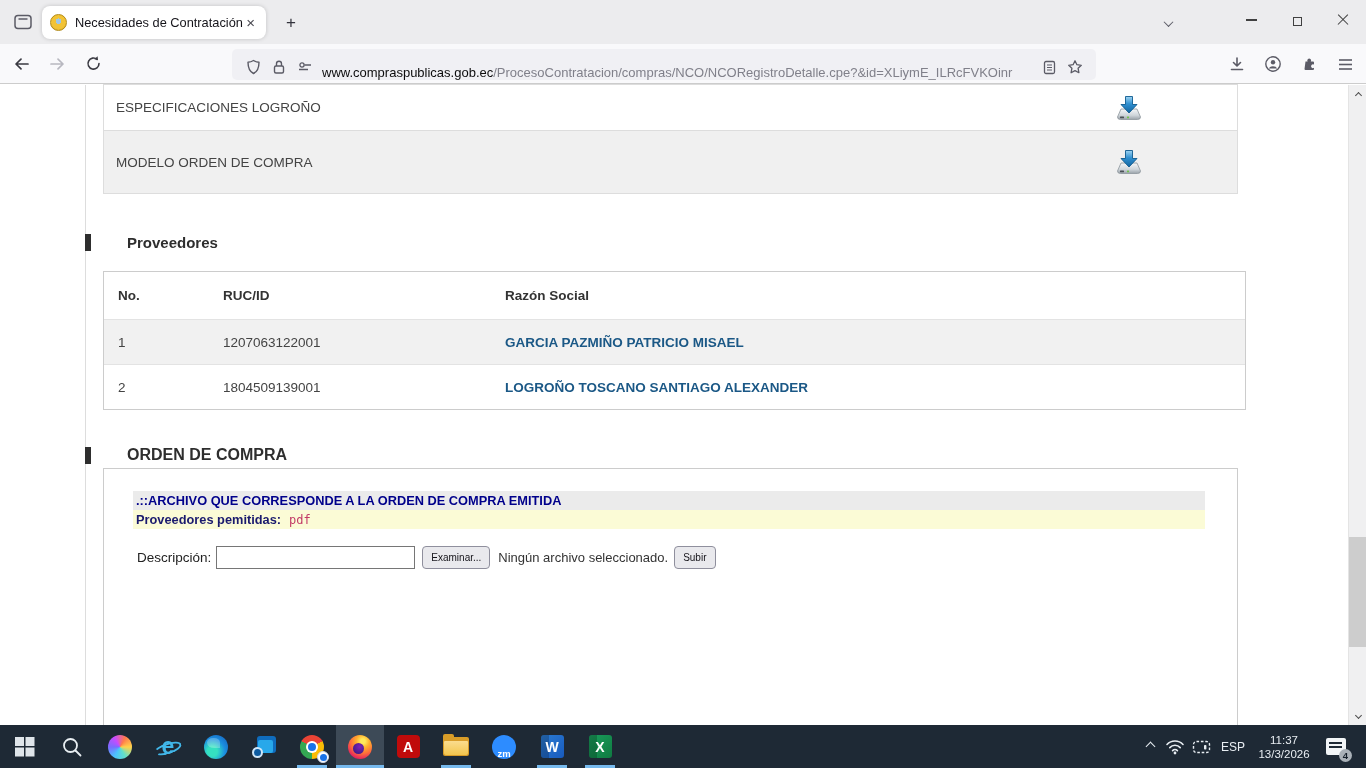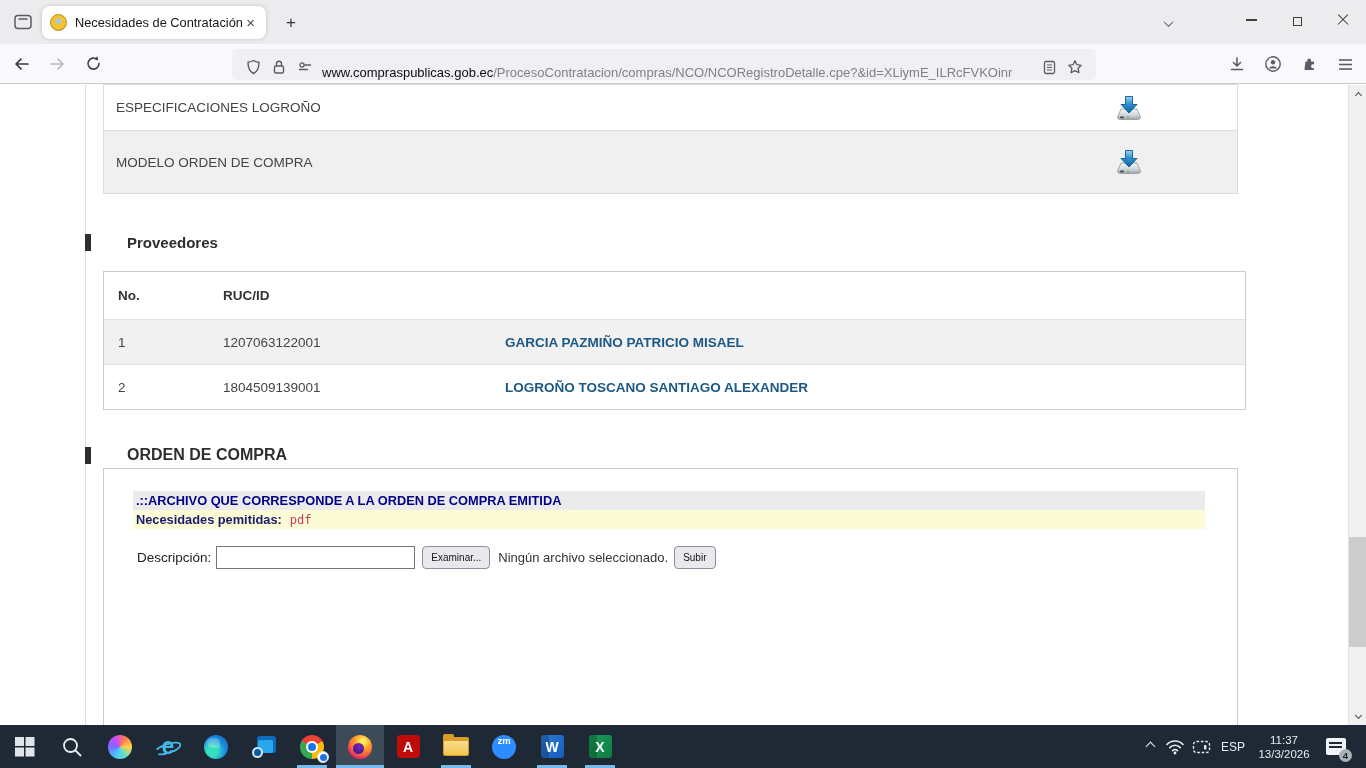--- a/index.html
+++ b/index.html
@@ -149,21 +149,21 @@
   .ic-acrobat { width:23px; height:23px; background:#c00b0b; border-radius:4px; color:#fff;
           display:flex; align-items:center; justify-content:center; font-weight:bold; font-size:14px; }
   .ic-folder { position:relative; width:26px; height:19px; }
   .fo-back { position:absolute; left:0; top:0; width:26px; height:19px; background:#d89c28;
           border-radius:2px; }
   .fo-back::before { content:""; position:absolute; left:0; top:-3px; width:11px; height:5px;
           background:#d89c28; border-radius:2px 2px 0 0; }
   .fo-front { position:absolute; left:1px; top:4px; width:24px; height:14px;
           background:linear-gradient(#fadc8e,#f3c64e); border-radius:1px 1px 2px 2px; }
   .ic-zoom { background:#2d8cff; color:#fff; font-weight:bold; font-size:9.5px;
-          display:flex; align-items:flex-start; justify-content:center; }
+          display:flex; align-items:flex-end; justify-content:center; }
   .ic-doc { position:relative; width:23px; height:23px; border-radius:3px; color:#fff;
           display:flex; align-items:center; justify-content:center; font-weight:bold; font-size:14px; }
   .ic-word { background:linear-gradient(135deg,#2b7cd3,#185abd); }
   .ic-excel { background:linear-gradient(135deg,#1a9e5c,#0f7b41); }
   .ic-doc::before { content:""; position:absolute; left:0; top:0; width:8px; height:23px;
           background:rgba(0,0,0,.22); border-radius:3px 0 0 3px; }
   .ic-doc span { position:relative; }
 
   .tray { margin-left:auto; display:flex; align-items:center; padding-right:10px; }
   .tray-item { display:flex; align-items:center; justify-content:center; height:43px; color:#e8edf2; }
@@ -342,41 +342,42 @@
 
   <div class="sec-head" style="top:234px;">
     <span class="sec-bar"></span>
     <span class="sec-title" style="font-size:15px;">Proveedores</span>
   </div>
 
   <div class="prov-table">
     <div class="prov-row hdr">
       <div>No.</div>
       <div>RUC/ID</div>
+      <div>Razón Social</div>
     </div>
     <div class="prov-row alt">
       <div>1</div>
       <div>1207063122001</div>
       <div class="razon-link">GARCIA PAZMIÑO PATRICIO MISAEL</div>
     </div>
     <div class="prov-row">
       <div>2</div>
       <div>1804509139001</div>
       <div class="razon-link">LOGROÑO TOSCANO SANTIAGO ALEXANDER</div>
     </div>
   </div>
 
   <div class="sec-head" style="top:446px;">
     <span class="sec-bar"></span>
     <span class="sec-title" style="font-size:16px;">ORDEN DE COMPRA</span>
   </div>
 
   <div class="orden-box">
     <div class="strip gray">.::ARCHIVO QUE CORRESPONDE A LA ORDEN DE COMPRA EMITIDA</div>
-    <div class="strip yellow"><span>Necesidades pemitidas:</span><span class="ext-val">pdf</span></div>
+    <div class="strip yellow"><span>Proveedores pemitidas:</span><span class="ext-val">pdf</span></div>
     <div class="upload-row">
       <label>Descripción:</label>
       <input class="desc-input" type="text" value="" style="">
       <button class="btn examinar">Examinar...</button>
       <span class="file-status">Ningún archivo seleccionado.</span>
       <button class="btn">Subir</button>
     </div>
   </div>
 
   <div class="scrollbar">

